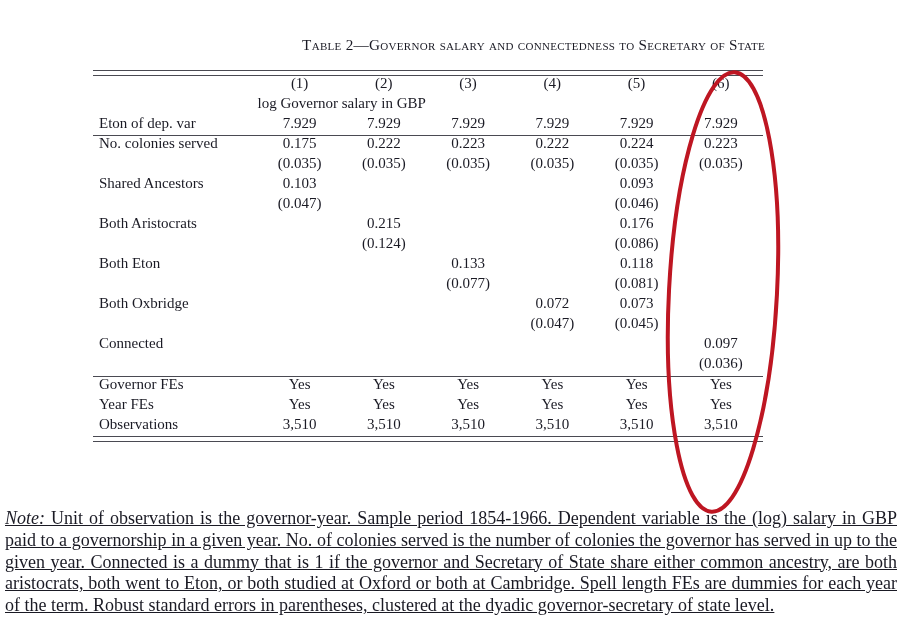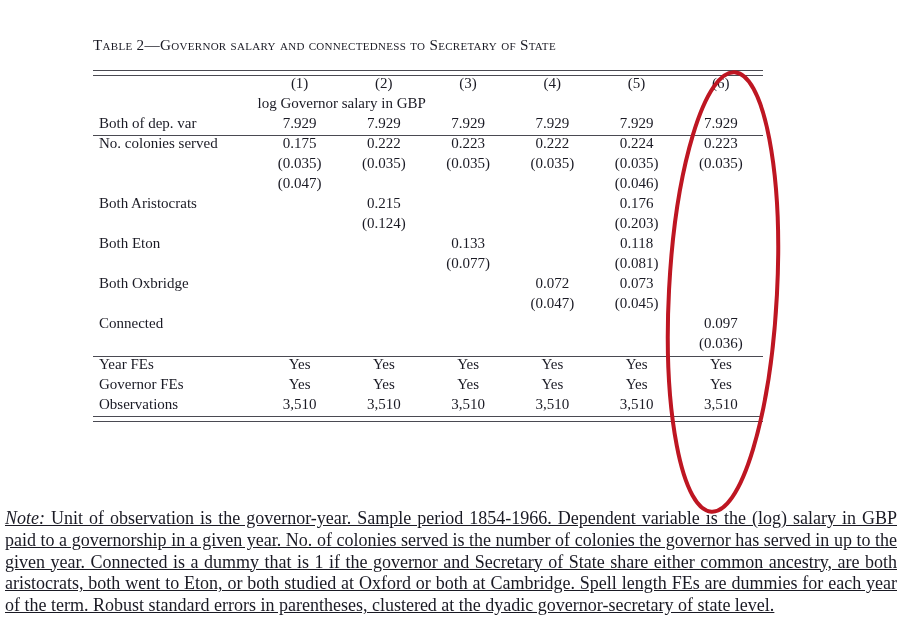--- a/index.html
+++ b/index.html
@@ -20,21 +20,21 @@
     position: absolute;
     inset: 0;
   }
 
   
   .table-title {
     position: absolute;
     left: 93px;
     top: 36px;
     width: 672px;
-    text-align: left;
+    text-align: right;
     font-size: 15.2px;
     letter-spacing: 0.3px;
     white-space: nowrap;
   }
   .title-smallcaps {
     font-variant: small-caps;
   }
 
   
   .table-wrap {
@@ -136,21 +136,21 @@
           <td class="c-num">(5)</td>
           <td class="c-num">(6)</td>
         </tr>
 
         <tr class="r spanhead">
           <td class="c-label"></td>
           <td colspan="6">log Governor salary in GBP</td>
         </tr>
 
         <tr class="r">
-          <td class="c-label">Both of dep. var</td>
+          <td class="c-label">Eton of dep. var</td>
           <td class="c-num">7.929</td>
           <td class="c-num">7.929</td>
           <td class="c-num">7.929</td>
           <td class="c-num">7.929</td>
           <td class="c-num">7.929</td>
           <td class="c-num">7.929</td>
         </tr>
 
         <tr class="rule-single">
           <td colspan="7"></td>
@@ -170,20 +170,29 @@
           <td class="c-label"></td>
           <td class="c-num se">(0.035)</td>
           <td class="c-num se">(0.035)</td>
           <td class="c-num se">(0.035)</td>
           <td class="c-num se">(0.035)</td>
           <td class="c-num se">(0.035)</td>
           <td class="c-num se">(0.035)</td>
         </tr>
 
         <tr class="r">
+          <td class="c-label">Shared Ancestors</td>
+          <td class="c-num">0.103</td>
+          <td class="c-num"></td>
+          <td class="c-num"></td>
+          <td class="c-num"></td>
+          <td class="c-num">0.093</td>
+          <td class="c-num"></td>
+        </tr>
+        <tr class="r">
           <td class="c-label"></td>
           <td class="c-num se">(0.047)</td>
           <td class="c-num se"></td>
           <td class="c-num se"></td>
           <td class="c-num se"></td>
           <td class="c-num se">(0.046)</td>
           <td class="c-num se"></td>
         </tr>
 
         <tr class="r">
@@ -194,21 +203,21 @@
           <td class="c-num"></td>
           <td class="c-num">0.176</td>
           <td class="c-num"></td>
         </tr>
         <tr class="r">
           <td class="c-label"></td>
           <td class="c-num se"></td>
           <td class="c-num se">(0.124)</td>
           <td class="c-num se"></td>
           <td class="c-num se"></td>
-          <td class="c-num se">(0.203)</td>
+          <td class="c-num se">(0.086)</td>
           <td class="c-num se"></td>
         </tr>
 
         <tr class="r">
           <td class="c-label">Both Eton</td>
           <td class="c-num"></td>
           <td class="c-num"></td>
           <td class="c-num">0.133</td>
           <td class="c-num"></td>
           <td class="c-num">0.118</td>
@@ -260,31 +269,31 @@
           <td class="c-num se"></td>
           <td class="c-num se"></td>
           <td class="c-num se">(0.036)</td>
         </tr>
 
         <tr class="rule-single">
           <td colspan="7"></td>
         </tr>
 
         <tr class="r">
+          <td class="c-label">Governor FEs</td>
+          <td class="c-num">Yes</td>
+          <td class="c-num">Yes</td>
+          <td class="c-num">Yes</td>
+          <td class="c-num">Yes</td>
+          <td class="c-num">Yes</td>
+          <td class="c-num">Yes</td>
+        </tr>
+
+        <tr class="r">
           <td class="c-label">Year FEs</td>
-          <td class="c-num">Yes</td>
-          <td class="c-num">Yes</td>
-          <td class="c-num">Yes</td>
-          <td class="c-num">Yes</td>
-          <td class="c-num">Yes</td>
-          <td class="c-num">Yes</td>
-        </tr>
-
-        <tr class="r">
-          <td class="c-label">Governor FEs</td>
           <td class="c-num">Yes</td>
           <td class="c-num">Yes</td>
           <td class="c-num">Yes</td>
           <td class="c-num">Yes</td>
           <td class="c-num">Yes</td>
           <td class="c-num">Yes</td>
         </tr>
 
 
         <tr class="r">

